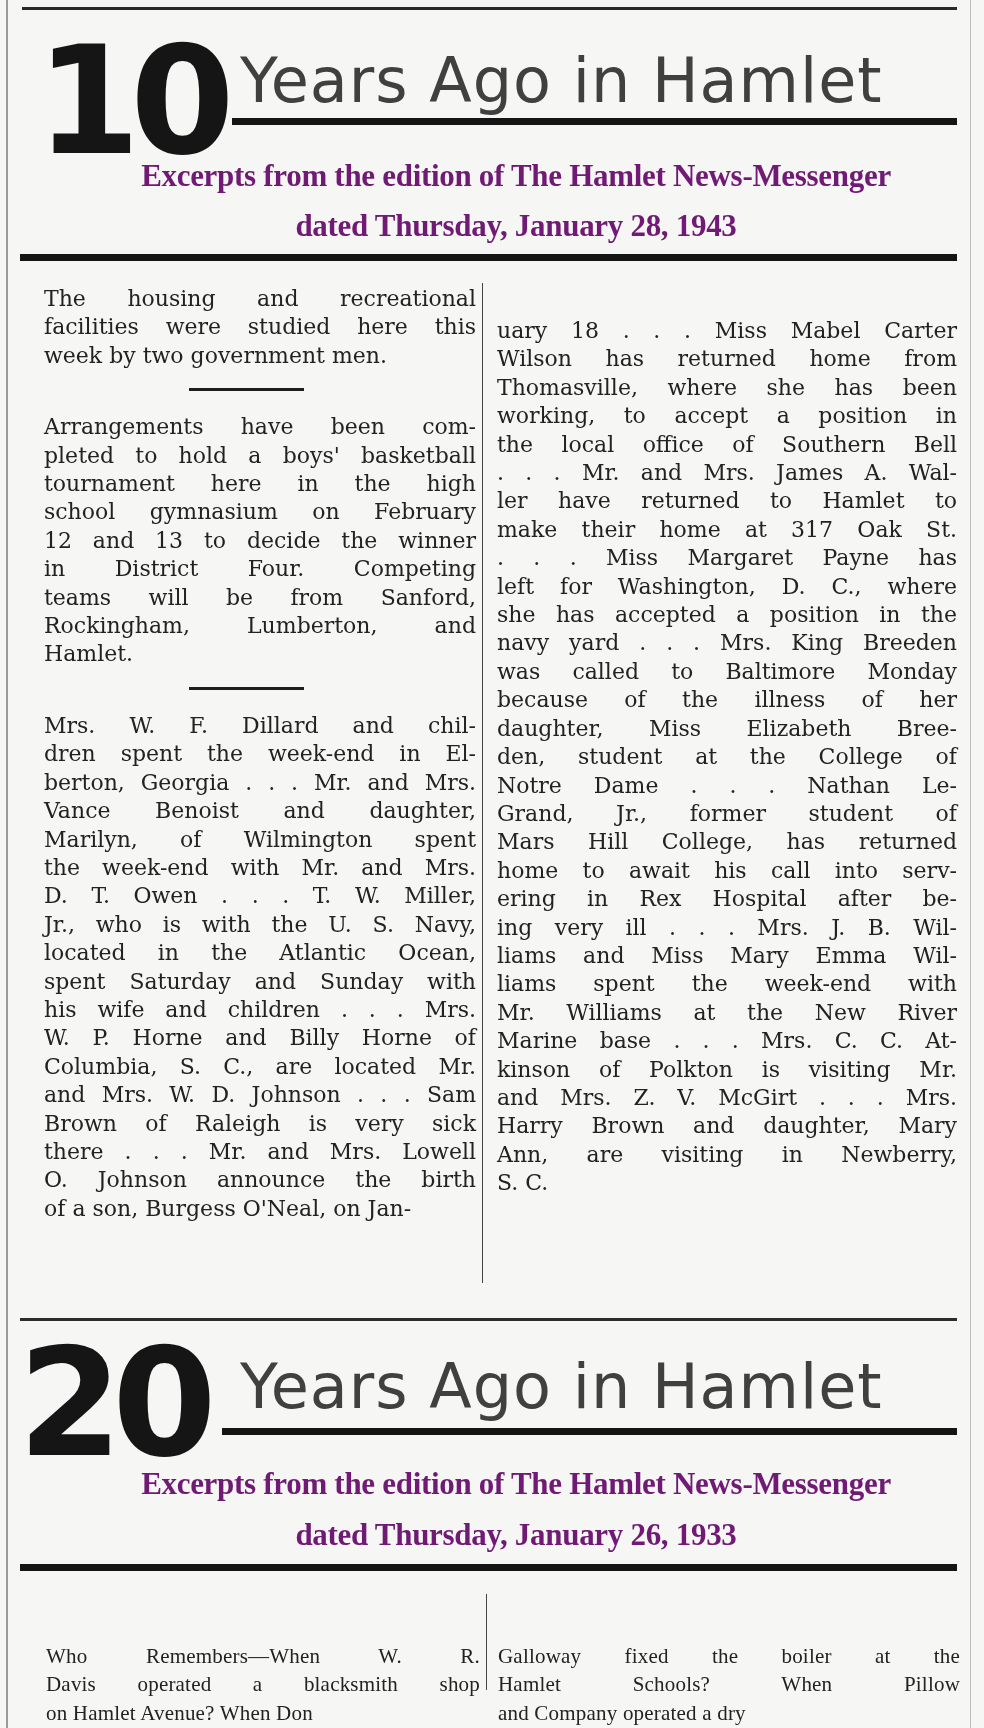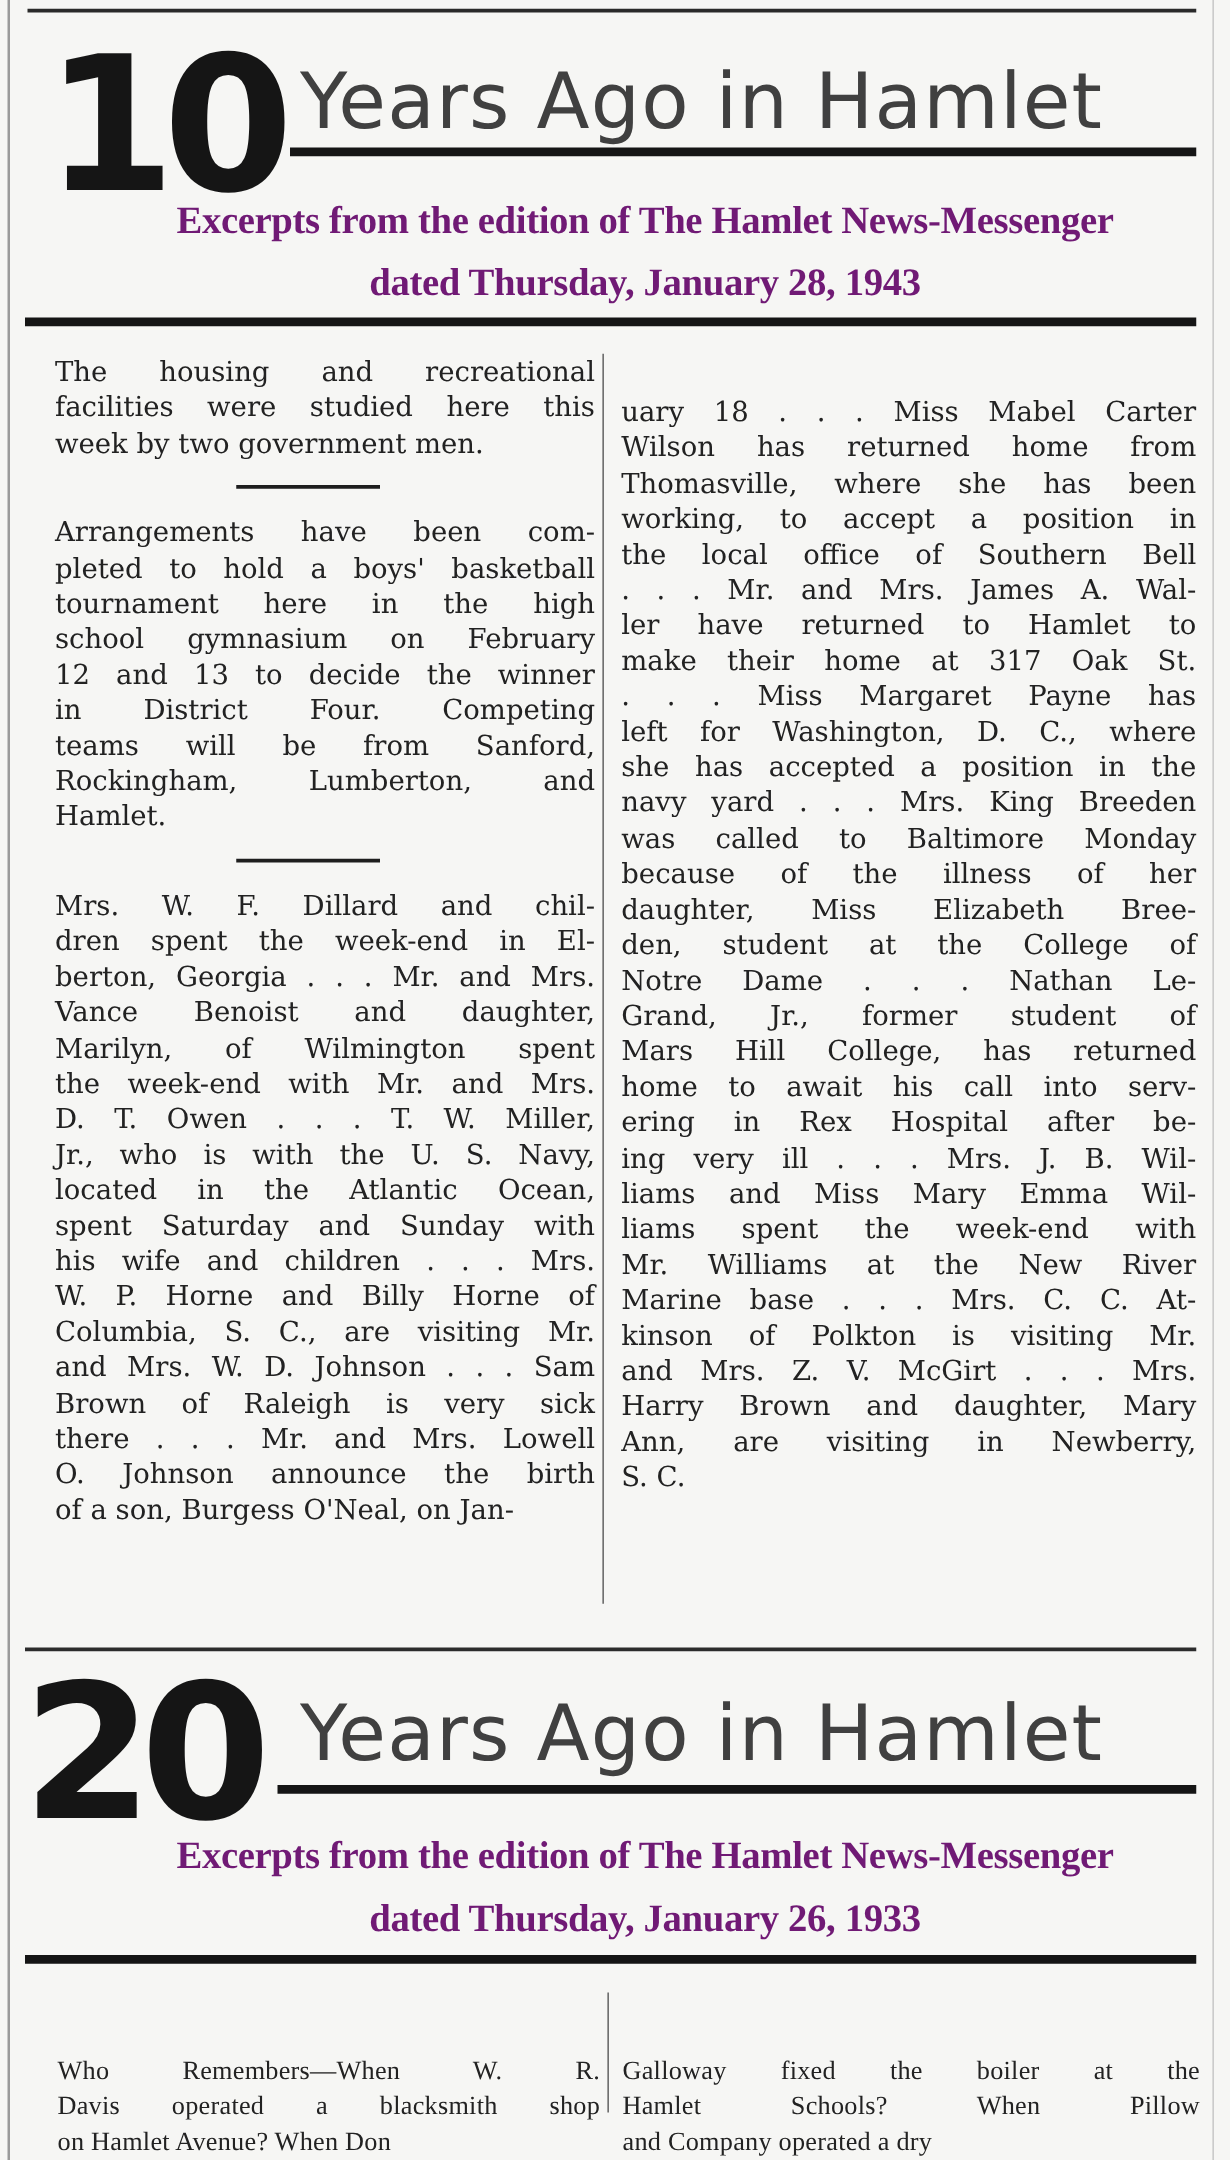--- a/index.html
+++ b/index.html
@@ -137,21 +137,21 @@
       <span>berton, Georgia . . . Mr. and Mrs.</span>
       <span>Vance Benoist and daughter,</span>
       <span>Marilyn, of Wilmington spent</span>
       <span>the week-end with Mr. and Mrs.</span>
       <span>D. T. Owen . . . T. W. Miller,</span>
       <span>Jr., who is with the U. S. Navy,</span>
       <span>located in the Atlantic Ocean,</span>
       <span>spent Saturday and Sunday with</span>
       <span>his wife and children . . . Mrs.</span>
       <span>W. P. Horne and Billy Horne of</span>
-      <span>Columbia, S. C., are visiting Mr.</span>
+      <span>Columbia, S. C., are located Mr.</span>
       <span>and Mrs. W. D. Johnson . . . Sam</span>
       <span>Brown of Raleigh is very sick</span>
       <span>there . . . Mr. and Mrs. Lowell</span>
       <span>O. Johnson announce the birth</span>
       <span>of a son, Burgess O'Neal, on Jan-</span>
     </p>
   </div>
 
   <div class="col-divider" style="left:482px; top:283px; height:1000px;" data-name="column-divider"></div>
 

